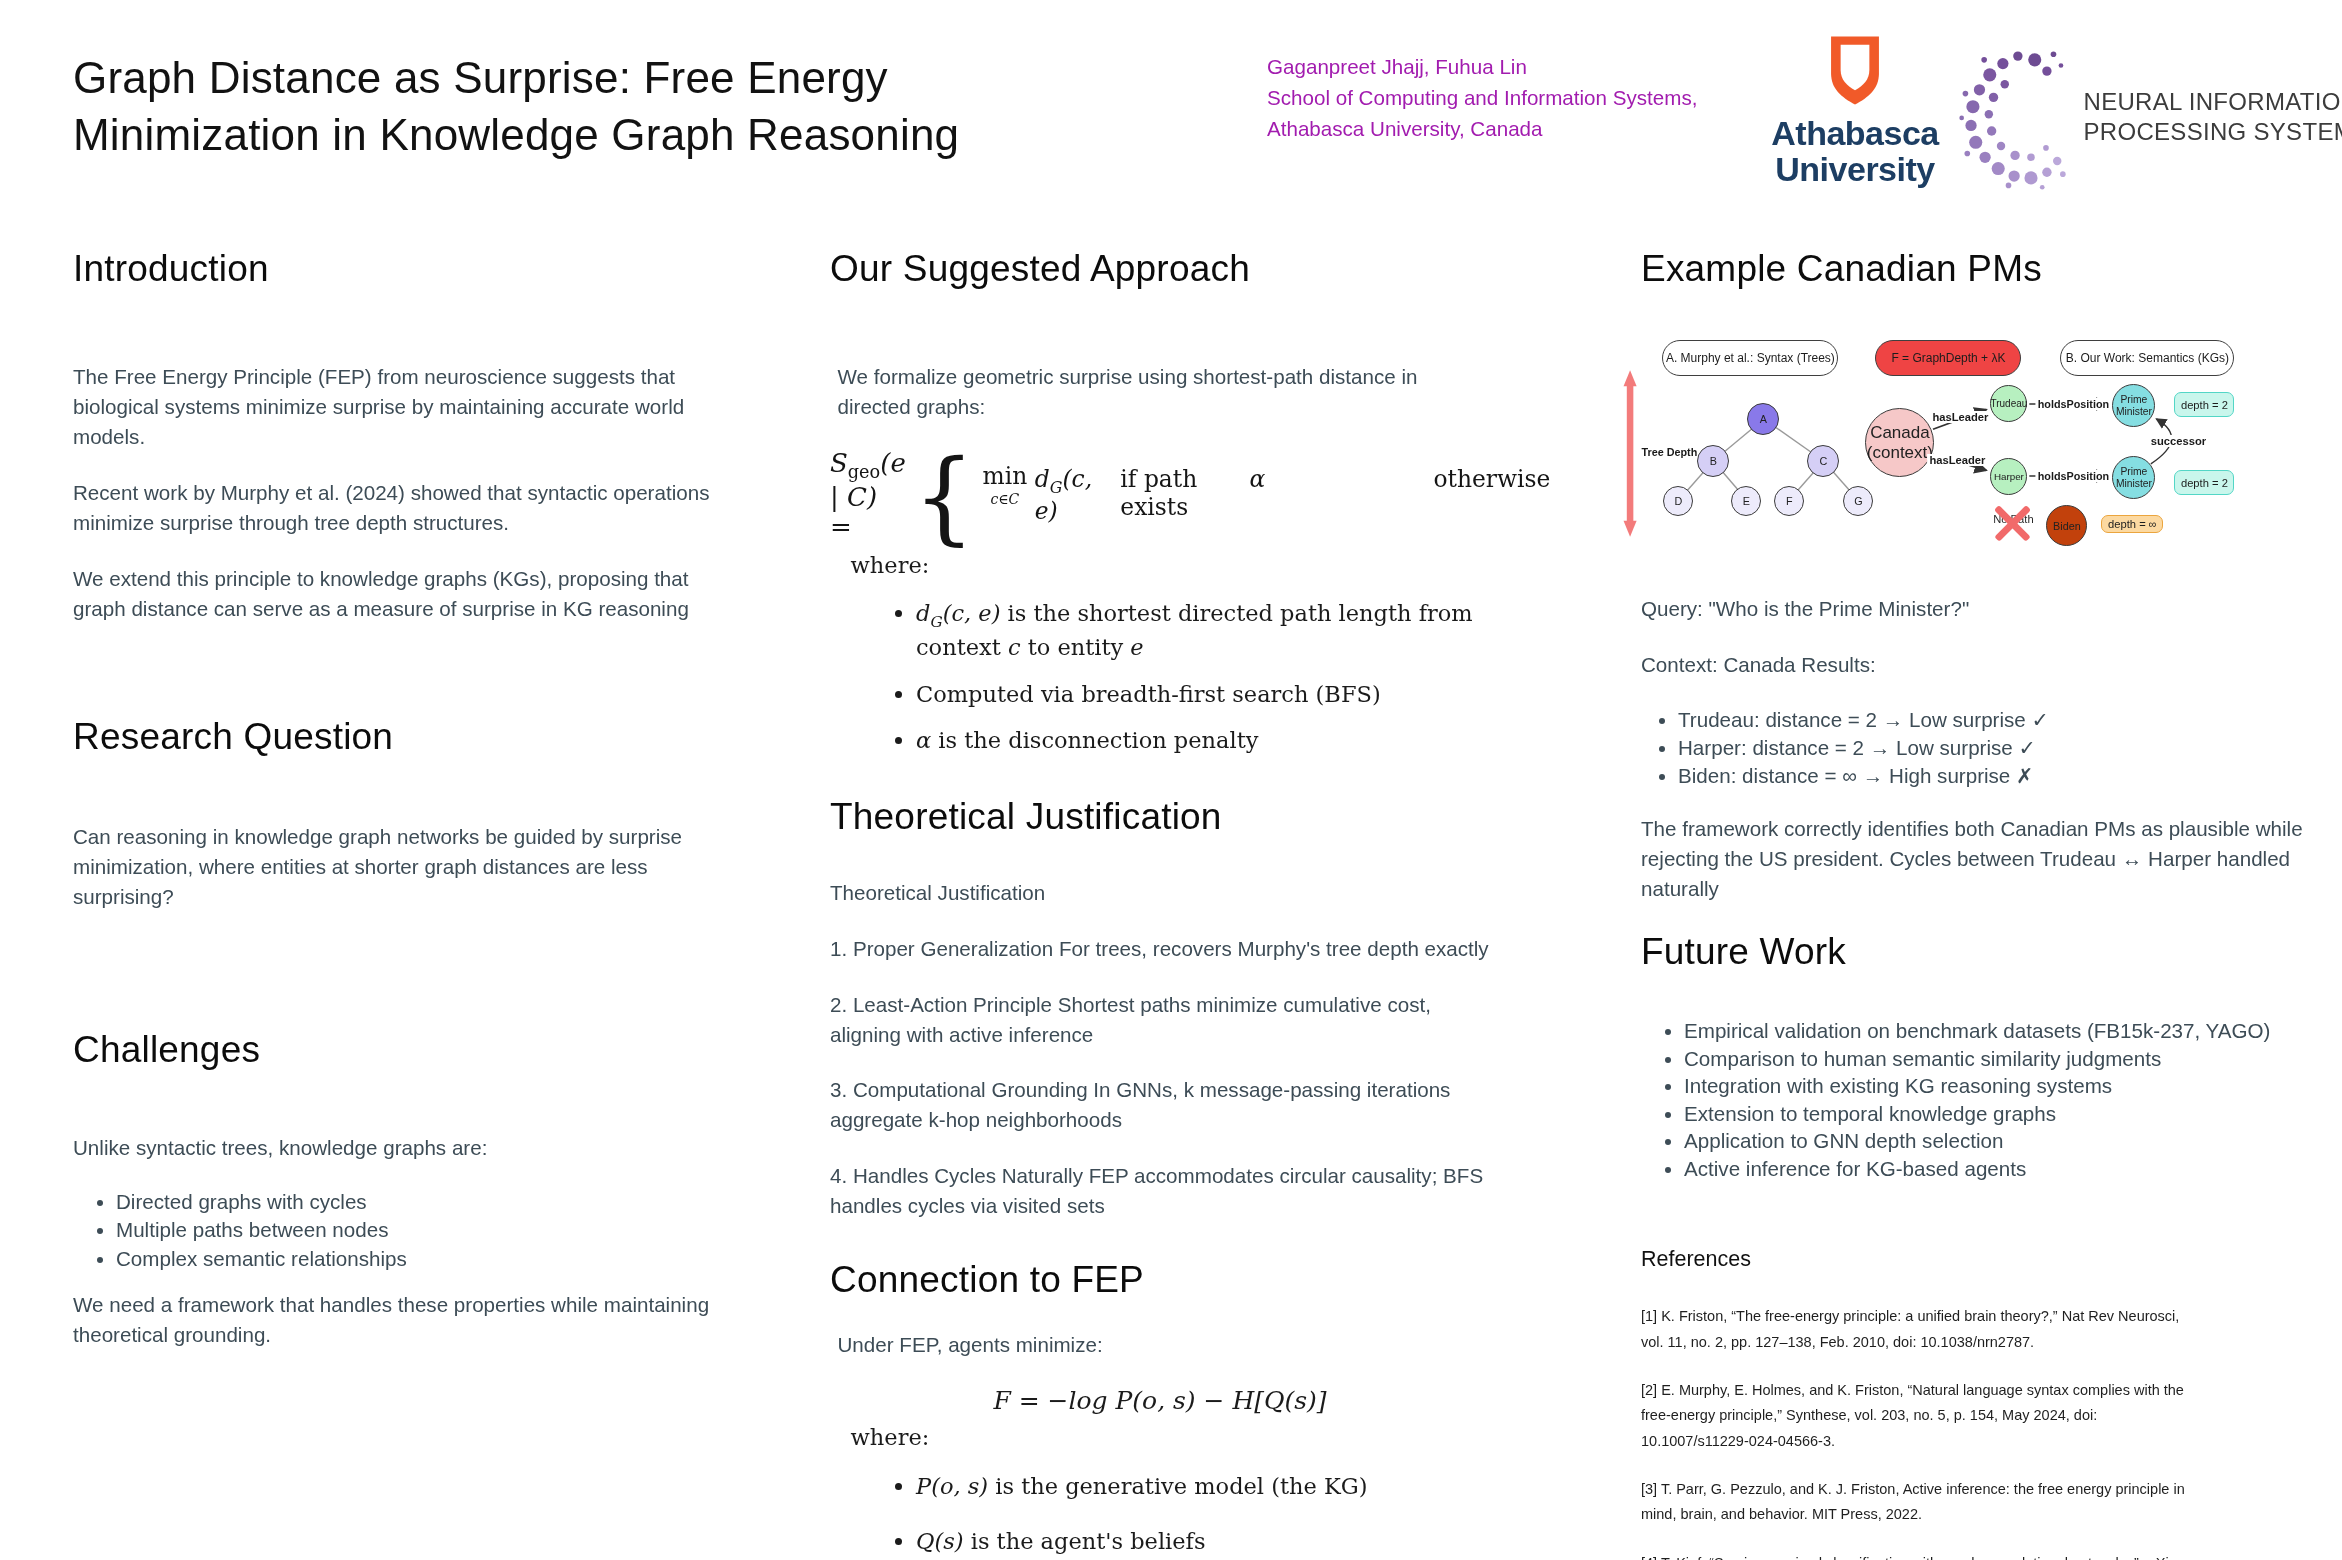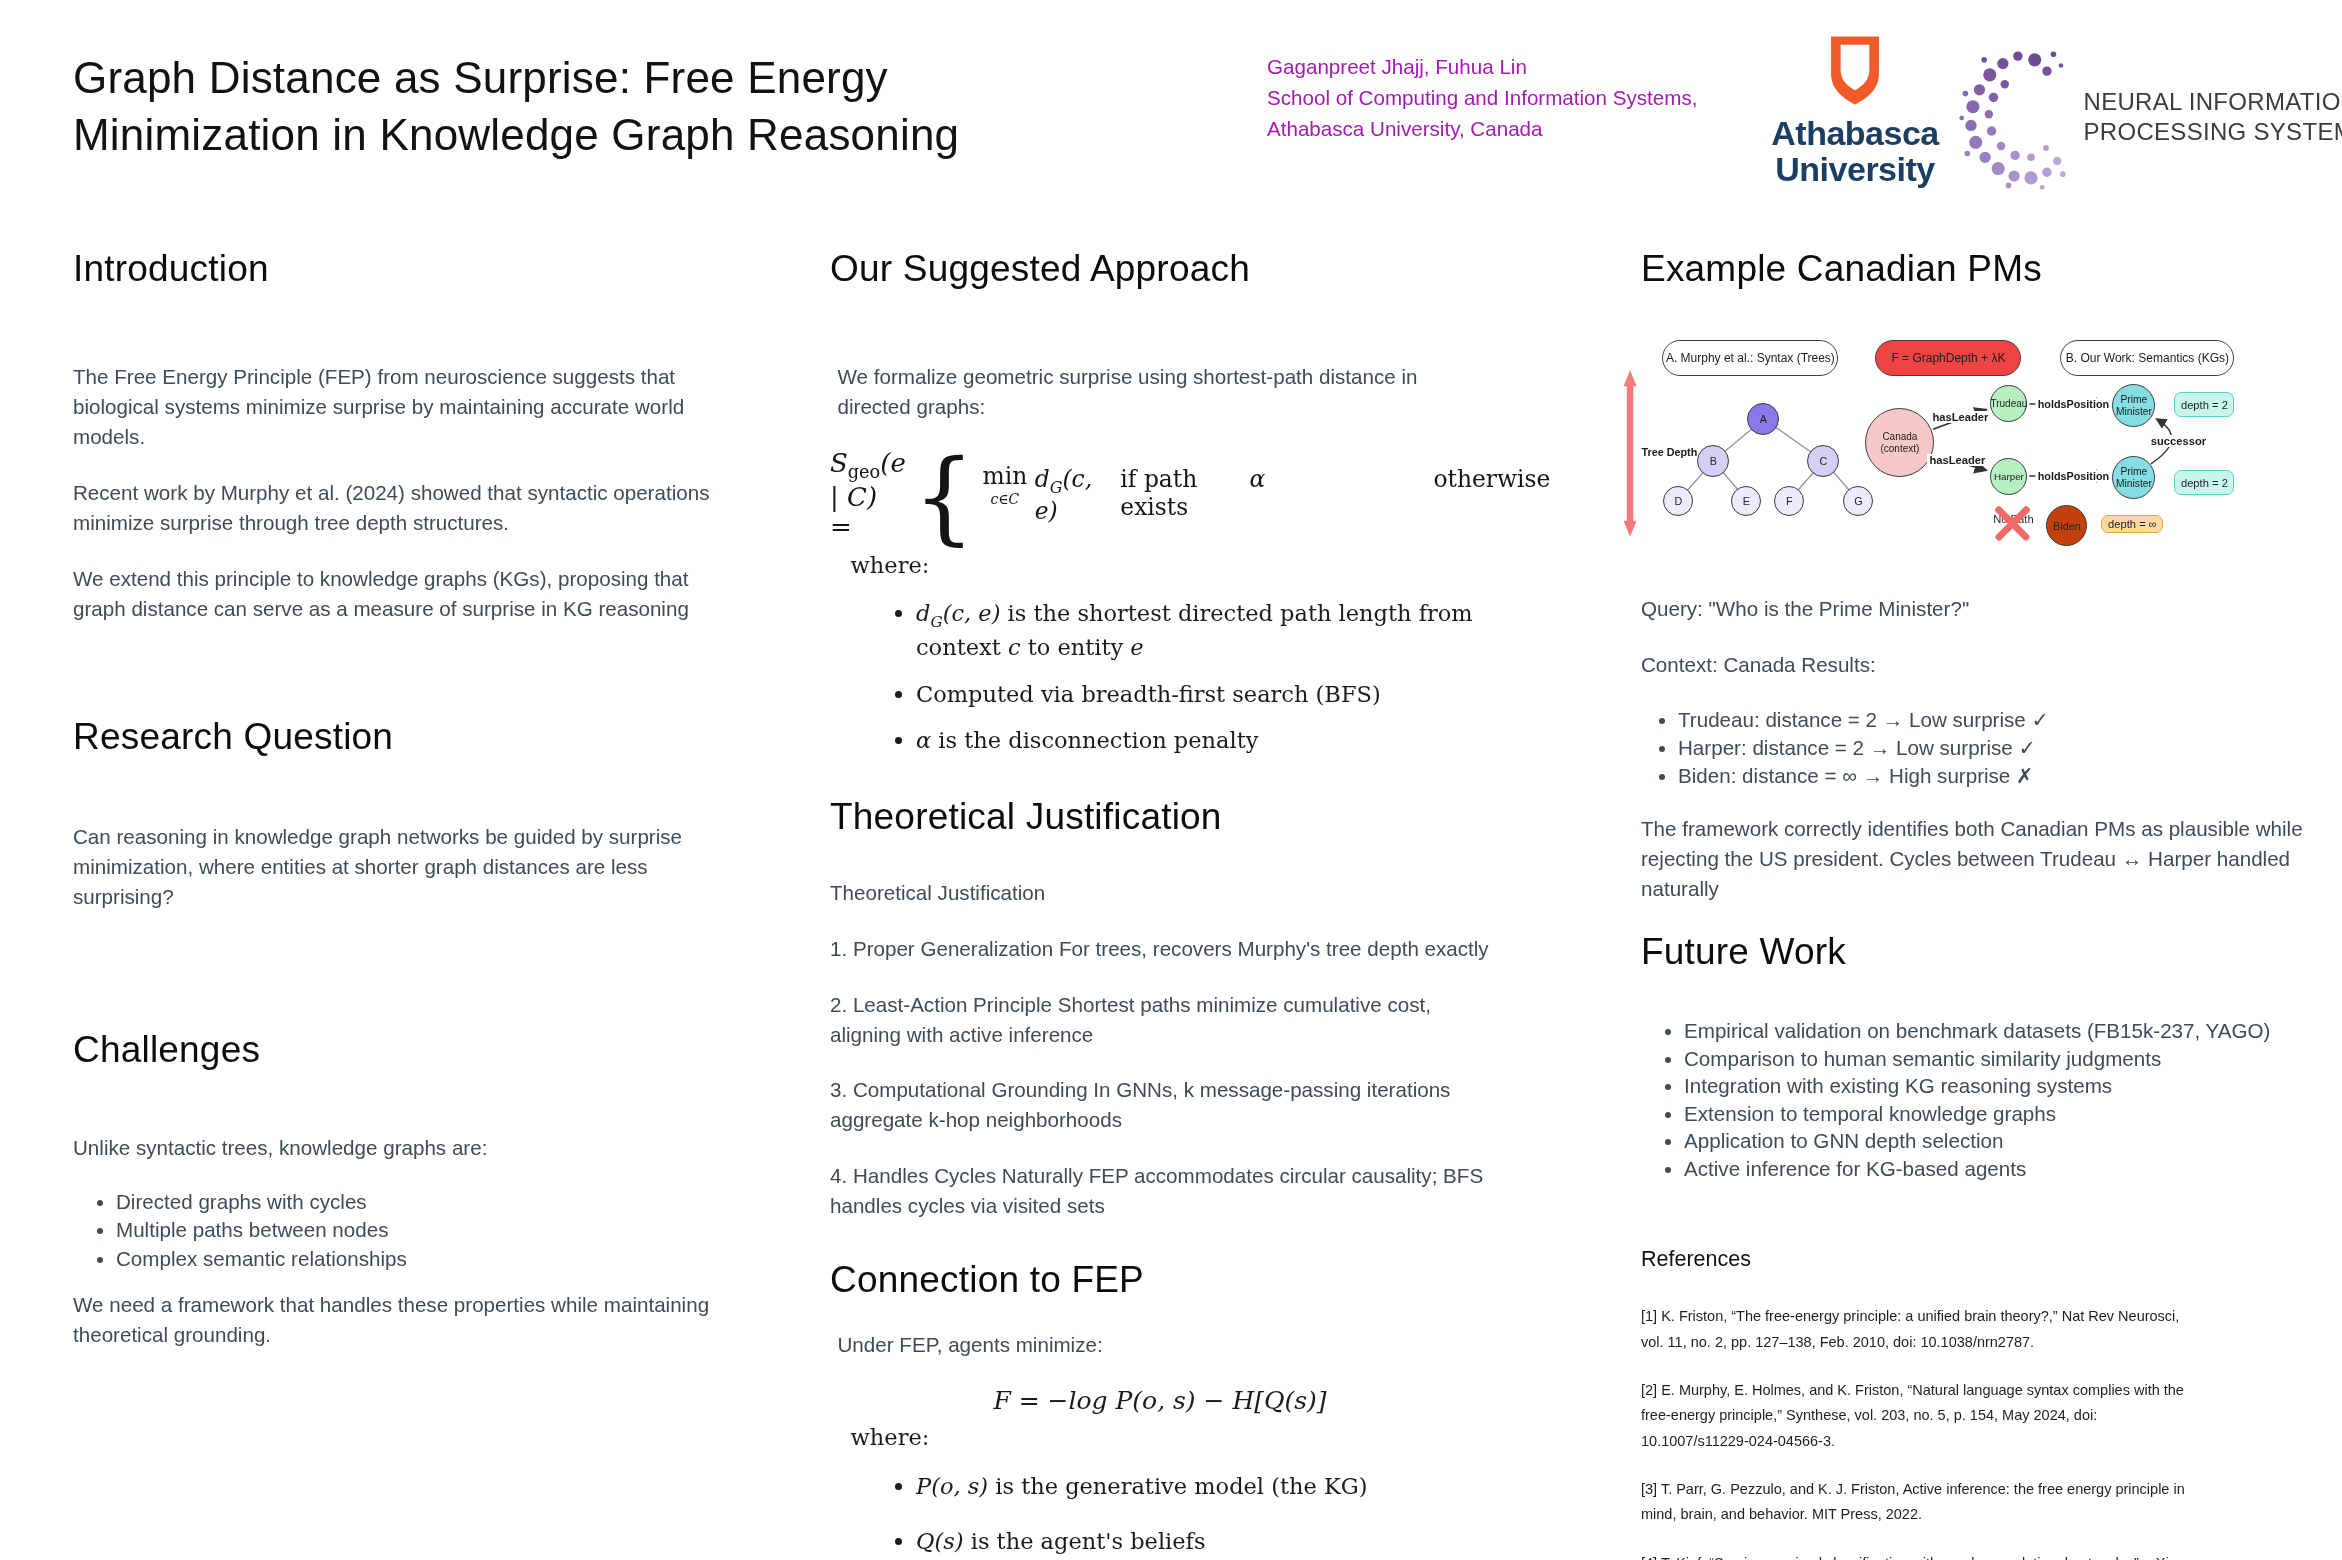--- a/index.html
+++ b/index.html
@@ -76,21 +76,21 @@
   .dnode { position:absolute; z-index:2; border:1.4px solid #3b3b3b; border-radius:50%;
            display:flex; flex-direction:column; align-items:center; justify-content:center;
            font-size:10.8px; color:#222; text-align:center; line-height:1.15; }
   .n-a { left:127px; top:71px;  width:32px; height:32px; background:#8979e9; }
   .n-b { left:77px;  top:113px; width:32px; height:32px; background:#d5cff6; }
   .n-c { left:187px; top:113px; width:32px; height:32px; background:#d5cff6; }
   .n-d { left:43px;  top:154px; width:30px; height:30px; background:#edebfb; }
   .n-e { left:111px; top:154px; width:30px; height:30px; background:#edebfb; }
   .n-f { left:154px; top:154px; width:30px; height:30px; background:#edebfb; }
   .n-g { left:223px; top:154px; width:30px; height:30px; background:#edebfb; }
-  .n-canada  { left:245px; top:76px;  width:69px; height:69px; background:#f6c8c8; font-size:10px; }
+  .n-canada  { left:245px; top:76px;  width:69px; height:69px; background:#f6c8c8; font-size:17px; }
   .n-trudeau { left:370px; top:53px;  width:37px; height:37px; background:#b7f0c0; font-size:10px; }
   .n-harper  { left:370px; top:126px; width:37px; height:37px; background:#b7f0c0; font-size:9.8px; }
   .n-pm1 { left:492px; top:52px;  width:43px; height:43px; background:#85dee2; font-size:10.3px; }
   .n-pm2 { left:492px; top:124px; width:43px; height:43px; background:#85dee2; font-size:10.3px; }
   .n-biden { left:426px; top:173px; width:41px; height:41px; background:#c2410c; }
 
   .pill { position:absolute; top:7.5px; height:36px; z-index:2; background:#fff; border:1.9px solid #3f3f3f;
           border-radius:18px; display:flex; align-items:center; justify-content:center;
           font-size:12px; font-weight:500; color:#1c1c1c; }
   .pill-a { left:42px;  width:176px; }

